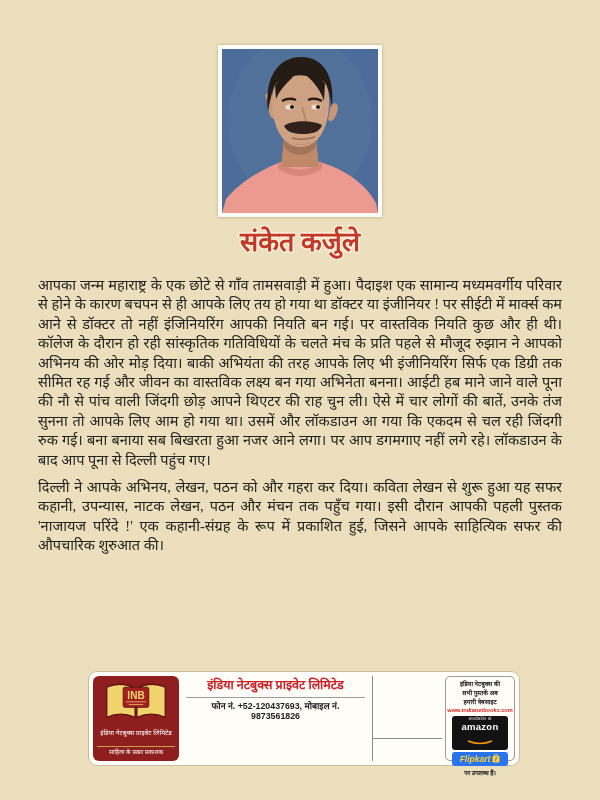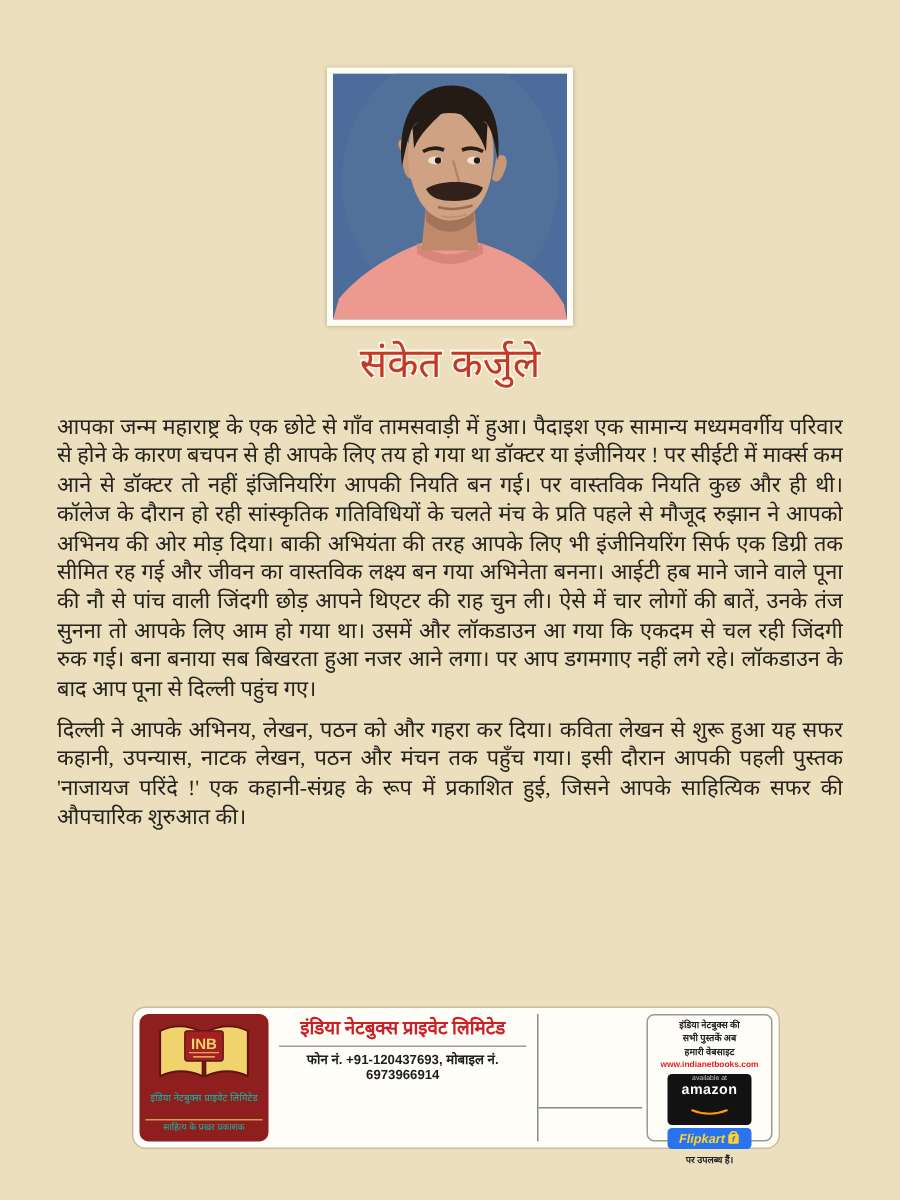--- a/index.html
+++ b/index.html
@@ -6,49 +6,49 @@
   body{width:600px;height:800px;font-family:"Liberation Serif","DejaVu Serif",serif;}
   .page{position:relative;width:600px;height:800px;background:#ecdfbe;overflow:hidden;}
 
   
   .photo-frame{position:absolute;top:45px;left:50%;transform:translateX(-50%);
     width:156px;height:164px;border:4px solid #fdfdf8;box-shadow:0 0 3px rgba(90,70,30,.35);}
   .photo-frame svg{display:block;width:100%;height:100%;}
 
   
   .author-name{position:absolute;top:222px;left:0;width:100%;margin:0;text-align:center;
-    font-size:27px;font-weight:normal;color:#c13a28;
+    font-size:27px;font-weight:bold;color:#c13a28;
     text-shadow:1px 1px 0 #fff6e6,-1px -1px 0 #fff6e6,1px -1px 0 #fff6e6,-1px 1px 0 #fff6e6;}
 
   
   .bio{position:absolute;top:260px;left:38px;right:38px;height:406px;overflow:hidden;
     text-align:justify;font-size:14.5px;line-height:19.4px;color:#26231f;margin-top:16px;}
   .bio p{margin:0 0 8px 0;}
 
   
   .pub-strip{position:absolute;left:88px;top:671px;width:432px;height:95px;box-sizing:border-box;
     background:#fffdf7;border:1px solid #c9bd9d;border-radius:9px;display:flex;padding:4px;gap:3px;}
   .pub-logo{width:86px;box-sizing:border-box;background:#8e1f1e;border-radius:6px;
-    color:#14b8a6;text-align:center;padding:3px 2px 4px;display:flex;flex-direction:column;
+    color:#ffffff;text-align:center;padding:3px 2px 4px;display:flex;flex-direction:column;
     align-items:center;justify-content:space-between;}
   .pub-logo svg{display:block;}
   .logo-line1{font-size:6.5px;line-height:1.3;font-family:"Liberation Sans",sans-serif;}
   .logo-line2{font-size:6px;line-height:1.3;font-family:"Liberation Sans",sans-serif;
     border-top:1px solid #c9a14a;padding-top:2px;width:95%;}
   .pub-info{flex:1;min-width:0;box-sizing:border-box;display:flex;flex-direction:column;
     text-align:center;padding:1px 4px 0;}
   .pub-company{color:#cc2027;font-weight:bold;font-size:12.5px;line-height:1.25;
     border-bottom:1px solid #9c9c9c;padding:1px 0 3px;}
   .pub-row{font-size:8.8px;font-weight:bold;color:#1d1d1d;padding:3px 0;
     border-bottom:1px solid #b5b5b5;line-height:1.2;font-family:"Liberation Sans",sans-serif;}
   .pub-row:last-child{border-bottom:none;}
   .pub-blank{width:70px;box-sizing:border-box;border-left:1px solid #8a8a8a;display:flex;flex-direction:column;}
   .blank-top{flex:1;border-bottom:1px solid #8a8a8a;}
   .blank-bottom{height:22px;}
-  .pub-avail{width:84px;box-sizing:border-box;border:1px solid #9a9a9a;border-radius:5px;
+  .pub-avail{width:70px;box-sizing:border-box;border:1px solid #9a9a9a;border-radius:5px;
     padding:3px 2px;display:flex;flex-direction:column;align-items:center;gap:1px;text-align:center;}
   .avail-line{font-size:6.2px;font-weight:bold;color:#222;line-height:1.3;}
   .avail-url{font-size:5.6px;font-weight:bold;color:#e01f1f;line-height:1.3;
     font-family:"Liberation Sans",sans-serif;}
   .amazon-badge{background:#121212;border-radius:3px;width:56px;padding:1px 0 2px;line-height:1;margin-top:1px;}
   .amazon-top{display:block;font-size:4.6px;color:#c9c9c9;font-family:"Liberation Sans",sans-serif;}
   .amazon-word{display:block;font-size:9.5px;font-weight:bold;color:#fff;letter-spacing:.3px;
     font-family:"Liberation Sans",sans-serif;}
   .flipkart-badge{background:#2874f0;border-radius:3px;width:56px;padding:2px 0;margin-top:1px;
     color:#ffd02e;font-size:8.5px;font-weight:bold;font-style:italic;
@@ -114,21 +114,21 @@
         <text x="35" y="22" text-anchor="middle" font-family="Liberation Sans, sans-serif" font-size="11" font-weight="bold" fill="#f0d36c">INB</text>
         <line x1="24" y1="25" x2="46" y2="25" stroke="#f0d36c" stroke-width="0.8"></line>
         <line x1="27" y1="28" x2="43" y2="28" stroke="#f0d36c" stroke-width="0.8"></line>
       </svg>
       <div class="logo-line1">इंडिया नेटबुक्स प्राइवेट लिमिटेड</div>
       <div class="logo-line2">साहित्य के प्रखर प्रकाशक</div>
     </div>
 
     <div class="pub-info">
       <div class="pub-company">इंडिया नेटबुक्स प्राइवेट लिमिटेड</div>
-      <div class="pub-row">फोन नं. +91-120437693, मोबाइल नं. 6973966914</div>
+      <div class="pub-row">फोन नं. +52-120437693, मोबाइल नं. 9873561826</div>
     </div>
 
     <div class="pub-blank">
       <div class="blank-top"></div>
       <div class="blank-bottom"></div>
     </div>
 
     <div class="pub-avail">
       <div class="avail-line">इंडिया नेटबुक्स की</div>
       <div class="avail-line">सभी पुस्तकें अब</div>

